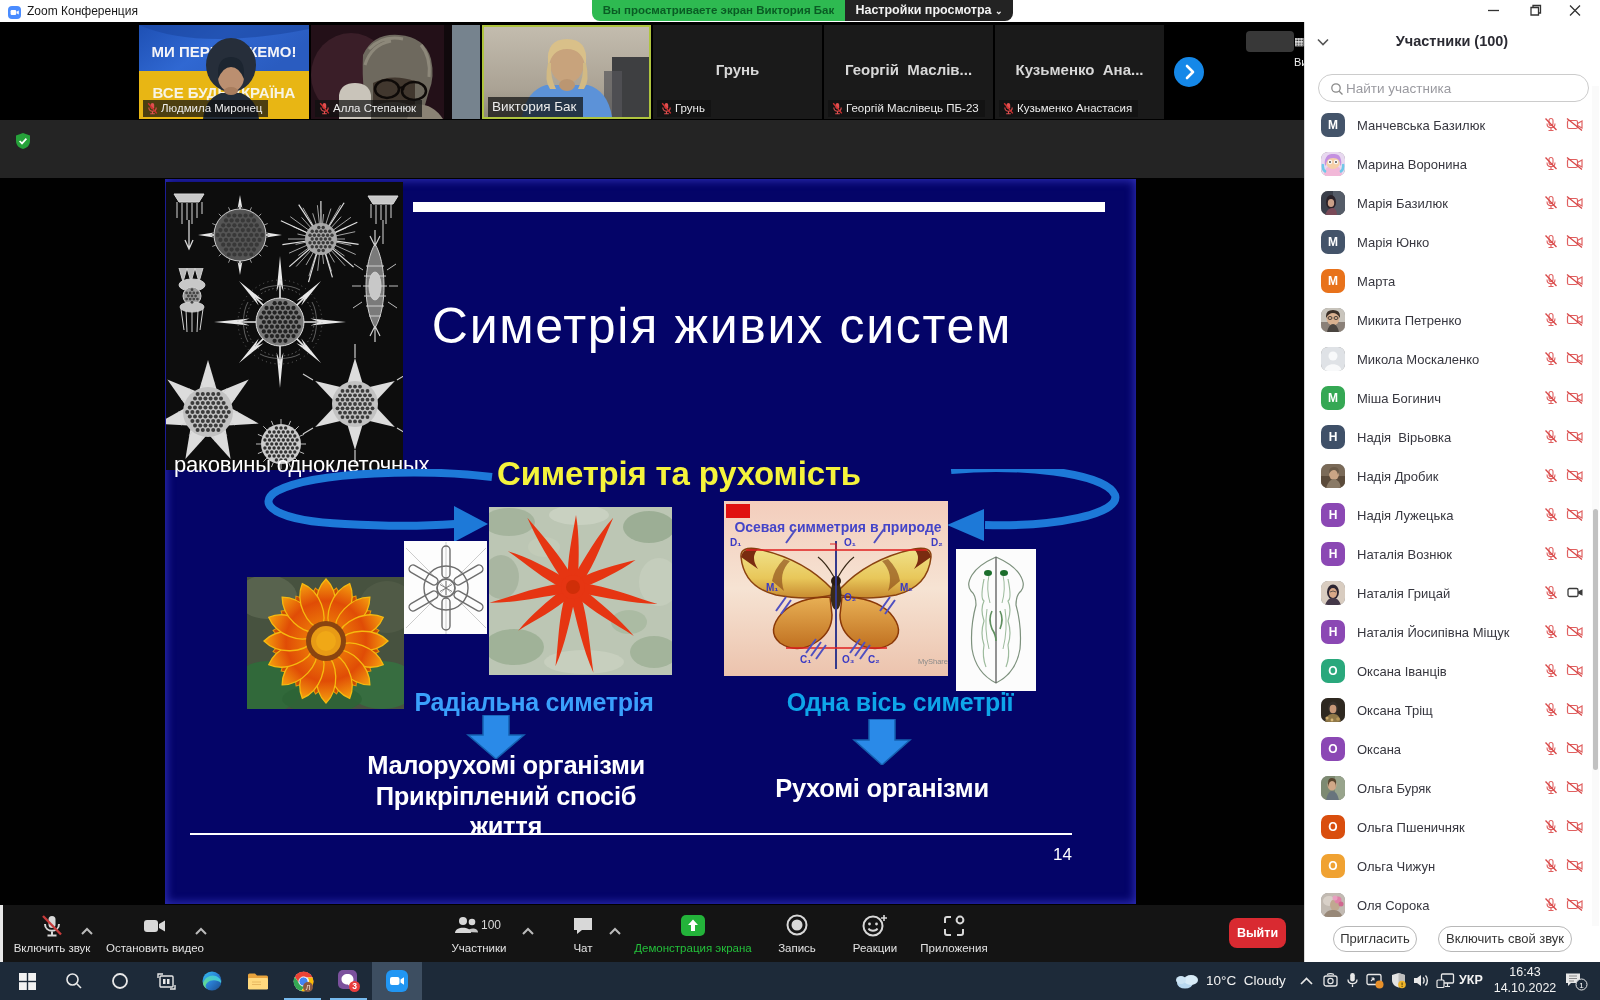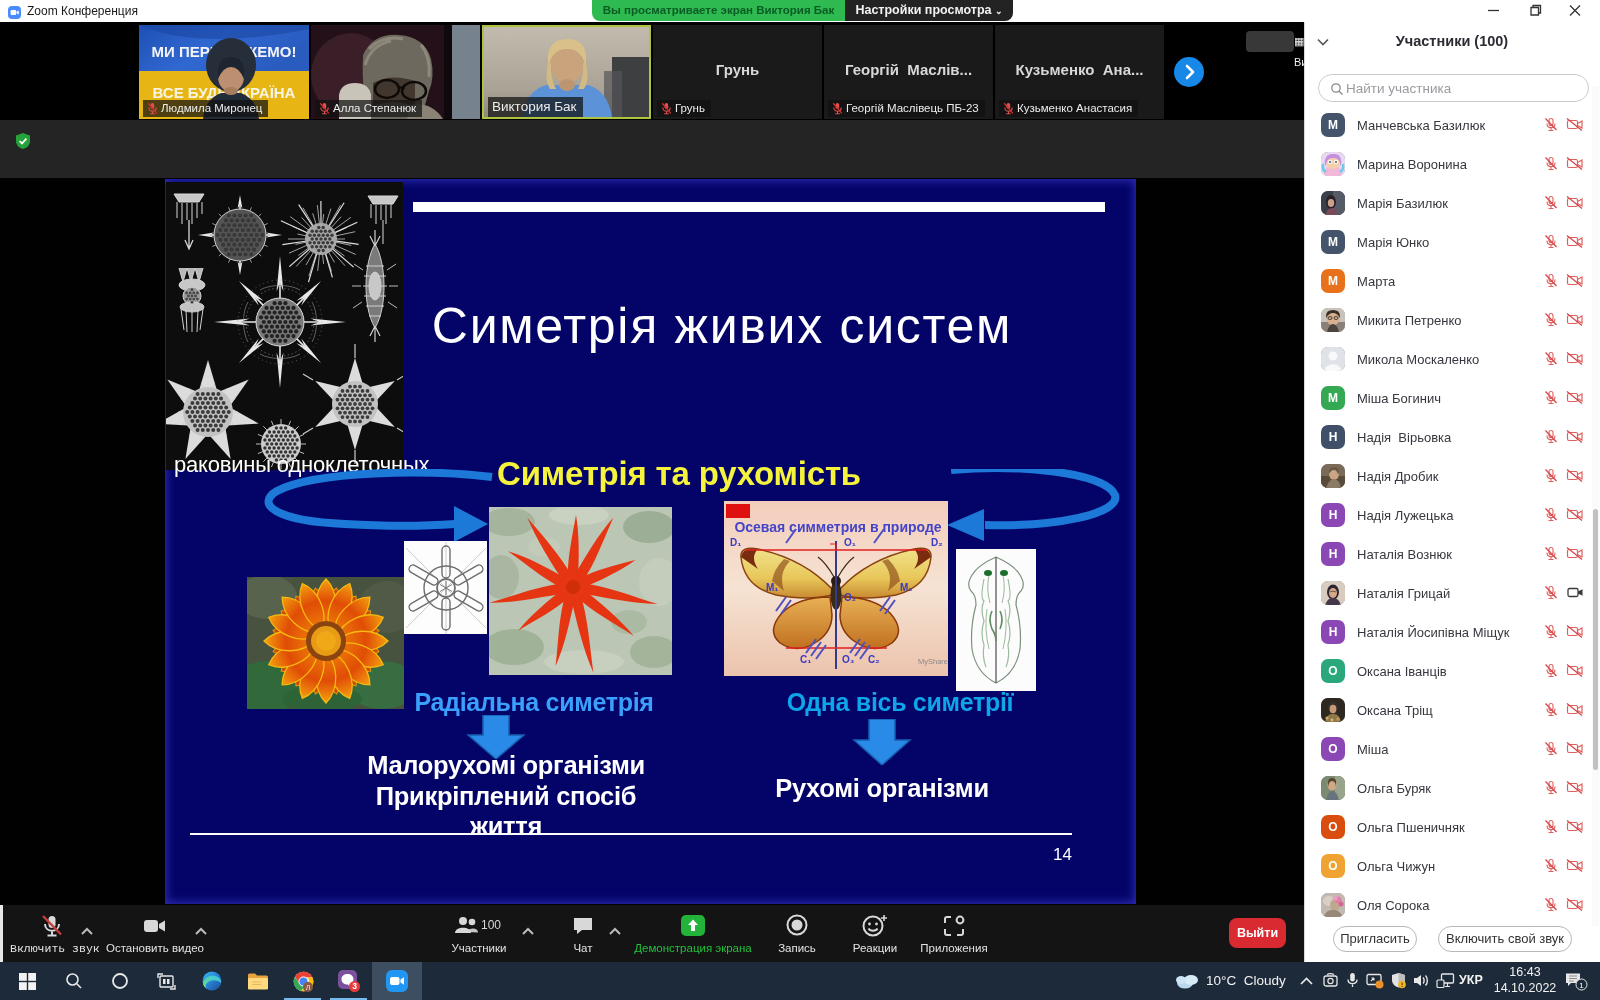--- a/index.html
+++ b/index.html
@@ -927,21 +927,21 @@
 
   <div class="tbitem" style="left:10px; top:8px; width:84px;">
     <svg width="26" height="26" viewBox="0 0 26 26">
         <g stroke="#d8d8d8" fill="#d8d8d8">
           <rect x="9.5" y="3" width="7" height="12" rx="3.5" stroke="none"></rect>
           <path d="M6 11 C6 20 20 20 20 11" fill="none" stroke-width="2"></path>
           <path d="M13 18.5 V22 M8.5 22.5 H17.5" fill="none" stroke-width="2"></path>
           <path d="M4 3 L22 21.5" stroke="#c83c3c" stroke-width="2.4"></path>
         </g>
       </svg>
-    <div style="margin-top:1px;font-family:Liberation Mono, monospace;">Включить звук</div>
+    <div style="margin-top:1px;">Включить звук</div>
   </div>
   <svg class="abs" style="left:80px; top:22px;" width="14" height="9" viewBox="0 0 14 9">
       <path d="M2 7 L7 2 L12 7" stroke="#bbb" stroke-width="2" fill="none"></path>
     </svg>
 
   <div class="tbitem" style="left:104px; top:8px; width:102px;">
     <svg width="28" height="26" viewBox="0 0 28 26">
         <rect x="3" y="7" width="14" height="12" rx="3" fill="#d8d8d8"></rect>
         <path d="M18 11 L24 7.5 V18.5 L18 15 Z" fill="#d8d8d8"></path>
       </svg>
@@ -1359,21 +1359,21 @@
         </svg><svg width="18" height="15" viewBox="0 0 18 15" style="margin-left:8px;">
           <g stroke="#e06060" fill="none" stroke-width="1.2">
             <rect x="1.5" y="3.5" width="10" height="8" rx="1.5"></rect>
             <path d="M11.5 6.5 L16 4 V11 L11.5 8.5"></path>
             <path d="M1 1.5 L16 13.5" stroke="#d84848" stroke-width="1.3"></path>
           </g>
         </svg></div>
     </div>
     <div class="prow" style="top:708px;">
       <div class="pavatar" style="top:7px; background:#8b48b4;">О</div>
-      <div class="pname">Міша</div>
+      <div class="pname">Оксана</div>
       <div class="picons"><svg width="14" height="15" viewBox="0 0 14 15">
           <g stroke="#e06060" fill="none" stroke-width="1.1">
             <rect x="5" y="1.5" width="4" height="7" rx="2" fill="#fff"></rect>
             <path d="M3 6.5 C3 12 11 12 11 6.5"></path>
             <path d="M7 11 V13 M4.5 13.5 H9.5"></path>
             <path d="M1.5 1.5 L12.5 13" stroke="#d84848" stroke-width="1.3"></path>
           </g>
         </svg><svg width="18" height="15" viewBox="0 0 18 15" style="margin-left:8px;">
           <g stroke="#e06060" fill="none" stroke-width="1.2">
             <rect x="1.5" y="3.5" width="10" height="8" rx="1.5"></rect>

